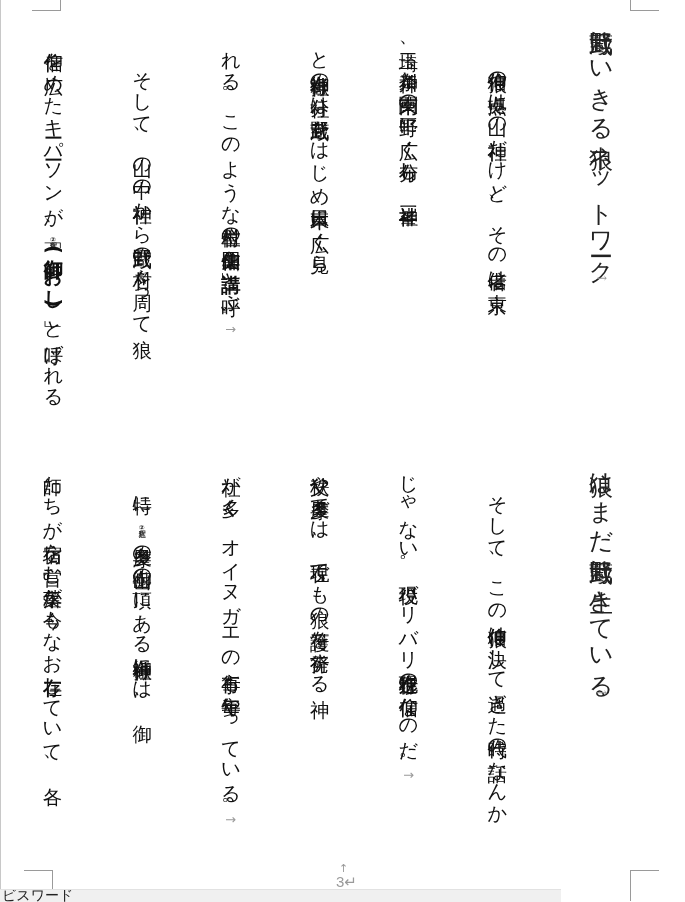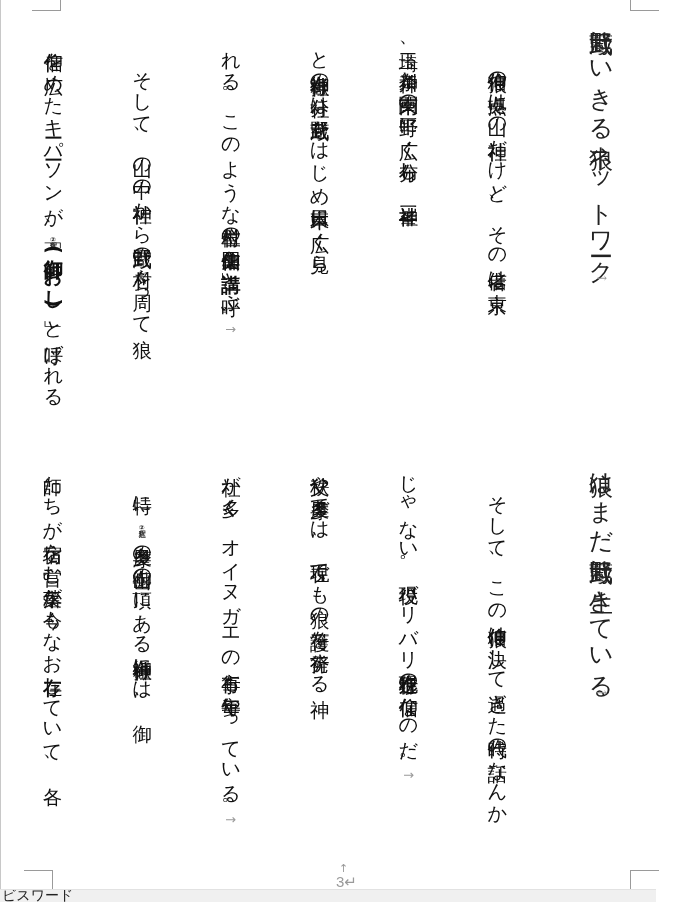--- a/index.html
+++ b/index.html
@@ -4,21 +4,21 @@
 <style>
   html, body { margin:0; padding:0; }
   body {
     width:685px; height:902px; overflow:hidden; position:relative;
     background:#ffffff;
     font-family:"DejaVu Sans", "Liberation Sans", sans-serif;
     color:#111;
   }
   .page-edge-left { position:absolute; left:0; top:0; width:1px; height:890px; background:#c8c8c8; }
   .statusbar {
-    position:absolute; left:0; top:889px; width:656px; height:13px;
+    position:absolute; left:0; top:889px; width:561px; height:13px;
     background:#f0f0f0; border-top:1px solid #e2e2e2; overflow:hidden;
   }
   .statusbar span { position:absolute; left:2px; top:-3px; font-size:14px; color:#222; }
   .crop { position:absolute; border-color:#9a9a9a; border-style:solid; width:28px; height:28px; }
   .crop.tl { left:32px; top:-18px; border-width:0 1px 1px 0; }
   .crop.tr { left:630px; top:-18px; border-width:0 0 1px 1px; }
   .crop.bl { left:24px; top:870px; border-width:1px 1px 0 0; height:30px; }
   .crop.br { left:630px; top:870px; border-width:1px 0 0 1px; height:30px; }
 
   .title {

